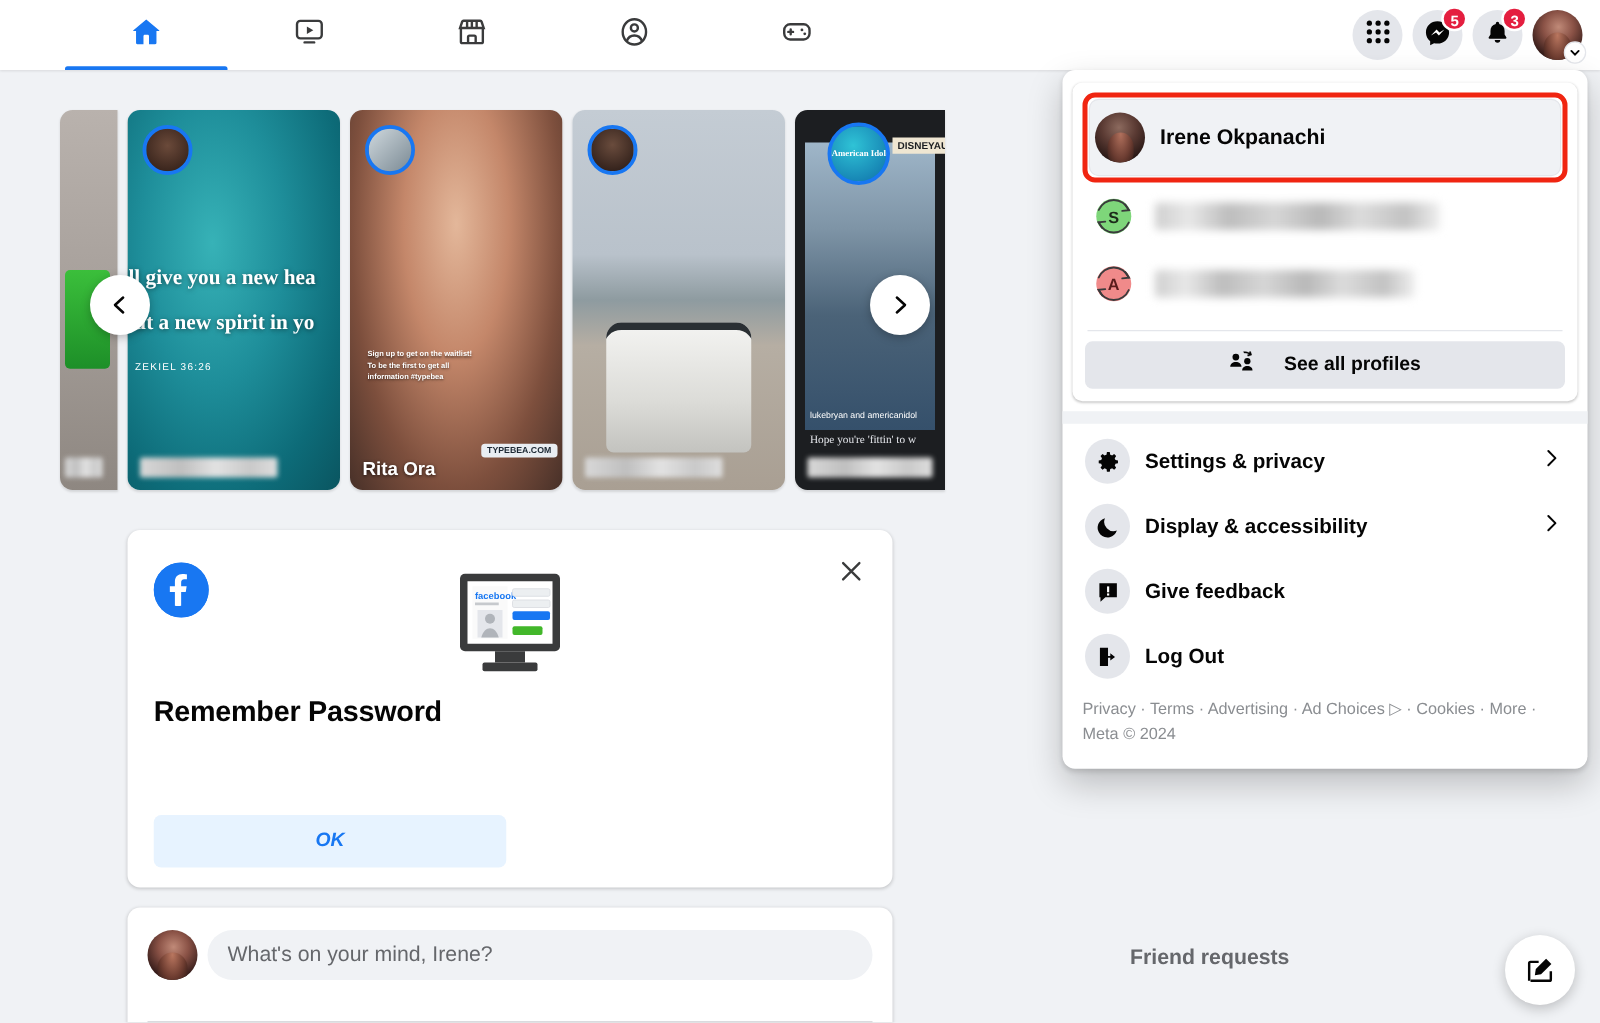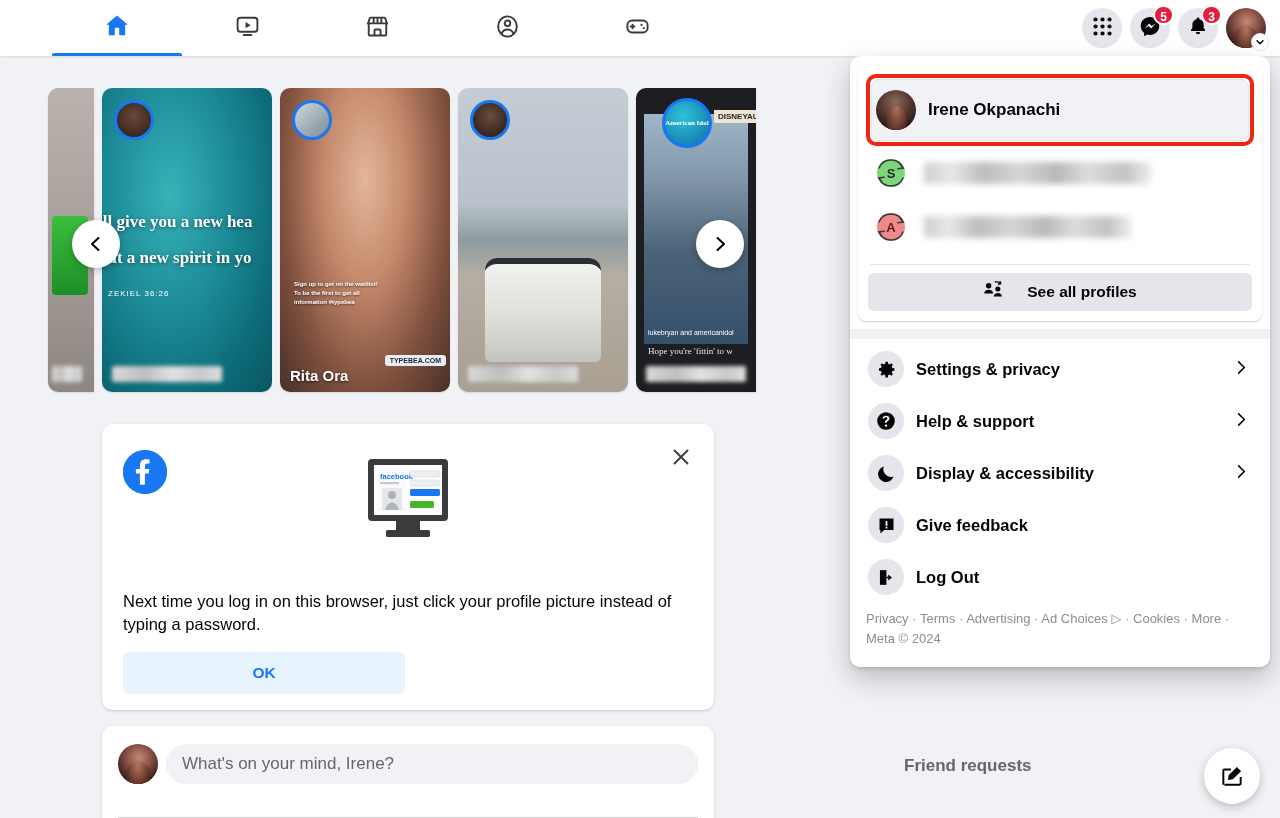--- a/index.html
+++ b/index.html
@@ -172,20 +172,21 @@
     font-size: 16.5px; line-height: 23px; color: #050505;
   }
   .rp-buttons {
     position: absolute; left: 21px; top: 228px; display: flex; gap: 8px;
   }
   .rp-btn {
     width: 282px; height: 42px; border-radius: 6px; border: none;
     font-size: 15.5px; font-weight: 600; cursor: pointer;
     display: flex; align-items: center; justify-content: center;
     font-family: "Liberation Sans", sans-serif;
+    font-style: italic;
   }
   .rp-btn.ok { background: #e7f3ff; color: #1877f2; }
   .rp-btn.not-now { background: #e4e6eb; color: #050505; }
 
   
   .composer {
     position: absolute; left: 102px; top: 726px;
     width: 612px; height: 92px;
     background: #ffffff; border-radius: 10px 10px 0 0;
     box-shadow: 0 1px 3px rgba(0,0,0,.18);
@@ -488,21 +489,21 @@
         <path d="M19 52c1.2-5 4.2-7.5 7-7.5s5.8 2.5 7 7.5H19z" fill="#b0b4ba"></path>
         <rect x="44" y="13" width="30" height="6" rx="1.4" fill="#eceff1" stroke="#dadde1" stroke-width="0.7"></rect>
         <rect x="44" y="22" width="30" height="6" rx="1.4" fill="#eceff1" stroke="#dadde1" stroke-width="0.7"></rect>
         <rect x="44" y="31" width="30" height="7" rx="1.6" fill="#1877f2"></rect>
         <rect x="44" y="43" width="24" height="7" rx="1.6" fill="#42b72a"></rect>
         <rect x="30" y="63" width="24" height="9" fill="#3a3b3c"></rect>
         <rect x="20" y="72" width="44" height="7" rx="1.6" fill="#3a3b3c"></rect>
       </svg>
     </div>
 
-    <div class="rp-body">Next time you log in on this browser, just click your profile picture instead of typing a password.</div>
+    <div class="rp-title">Remember Password</div>
 
     <div class="rp-buttons">
       <button class="rp-btn ok">OK</button>
     </div>
   </div>
 
   <div class="composer">
     <div class="composer-avatar"></div>
     <input class="composer-input" type="text" placeholder="What's on your mind, Irene?" style="">
     <div class="composer-rule"></div>
@@ -582,35 +583,20 @@
         </svg>
       </div>
       <div class="mi-label">Settings &amp; privacy</div>
       <span>
         <svg width="17" height="17" viewBox="0 0 18 18" fill="none" stroke="#050505" stroke-width="1.7" stroke-linecap="round" stroke-linejoin="round">
           <path d="M6 3l6 6-6 6"></path>
         </svg>
       </span>
     </div>
 
-    <div class="menu-item">
-      <div class="mi-icon">
-        <svg width="22" height="22" viewBox="0 0 24 24">
-          <circle cx="12" cy="12" r="9.6" fill="#050505"></circle>
-          <path d="M12 6.2c-2.1 0-3.6 1.2-3.9 3.1h2.1c.2-.8.85-1.3 1.75-1.3.95 0 1.6.55 1.6 1.3 0 .7-.35 1.05-1.35 1.7-1.05.7-1.45 1.35-1.4 2.5v.45h2.05v-.35c0-.75.3-1.1 1.3-1.75 1.1-.7 1.65-1.5 1.65-2.65 0-1.8-1.5-3-3.8-3z" fill="#fff"></path>
-          <circle cx="12" cy="17.1" r="1.25" fill="#fff"></circle>
-        </svg>
-      </div>
-      <div class="mi-label">Help &amp; support</div>
-      <span>
-        <svg width="17" height="17" viewBox="0 0 18 18" fill="none" stroke="#050505" stroke-width="1.7" stroke-linecap="round" stroke-linejoin="round">
-          <path d="M6 3l6 6-6 6"></path>
-        </svg>
-      </span>
-    </div>
 
     <div class="menu-item">
       <div class="mi-icon">
         <svg width="21" height="21" viewBox="0 0 24 24" fill="#050505">
           <path d="M20 15.4A8.6 8.6 0 019.1 4 9 9 0 1020 15.4z"></path>
         </svg>
       </div>
       <div class="mi-label">Display &amp; accessibility</div>
       <span>
         <svg width="17" height="17" viewBox="0 0 18 18" fill="none" stroke="#050505" stroke-width="1.7" stroke-linecap="round" stroke-linejoin="round">

